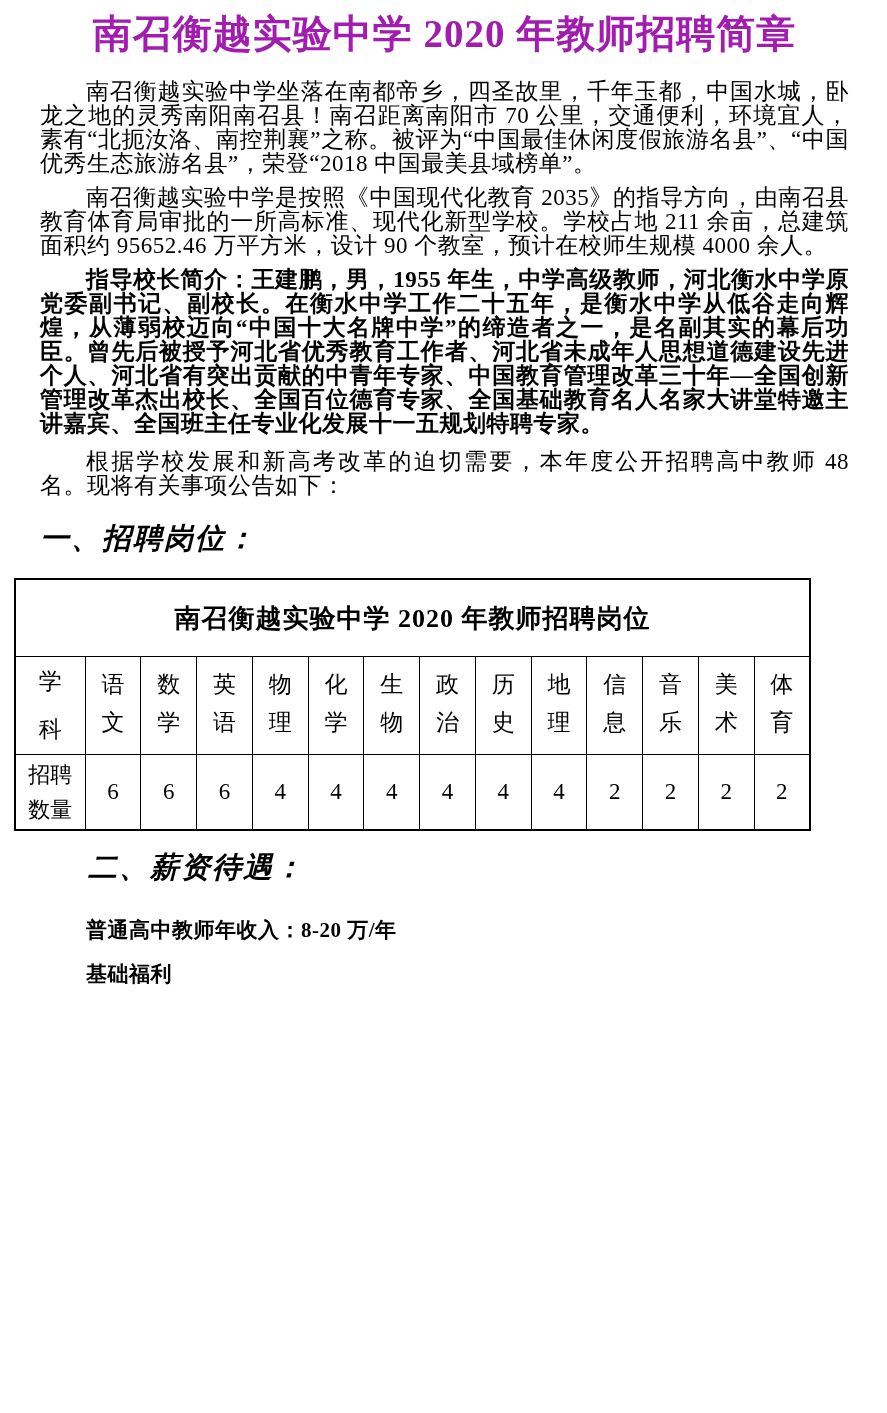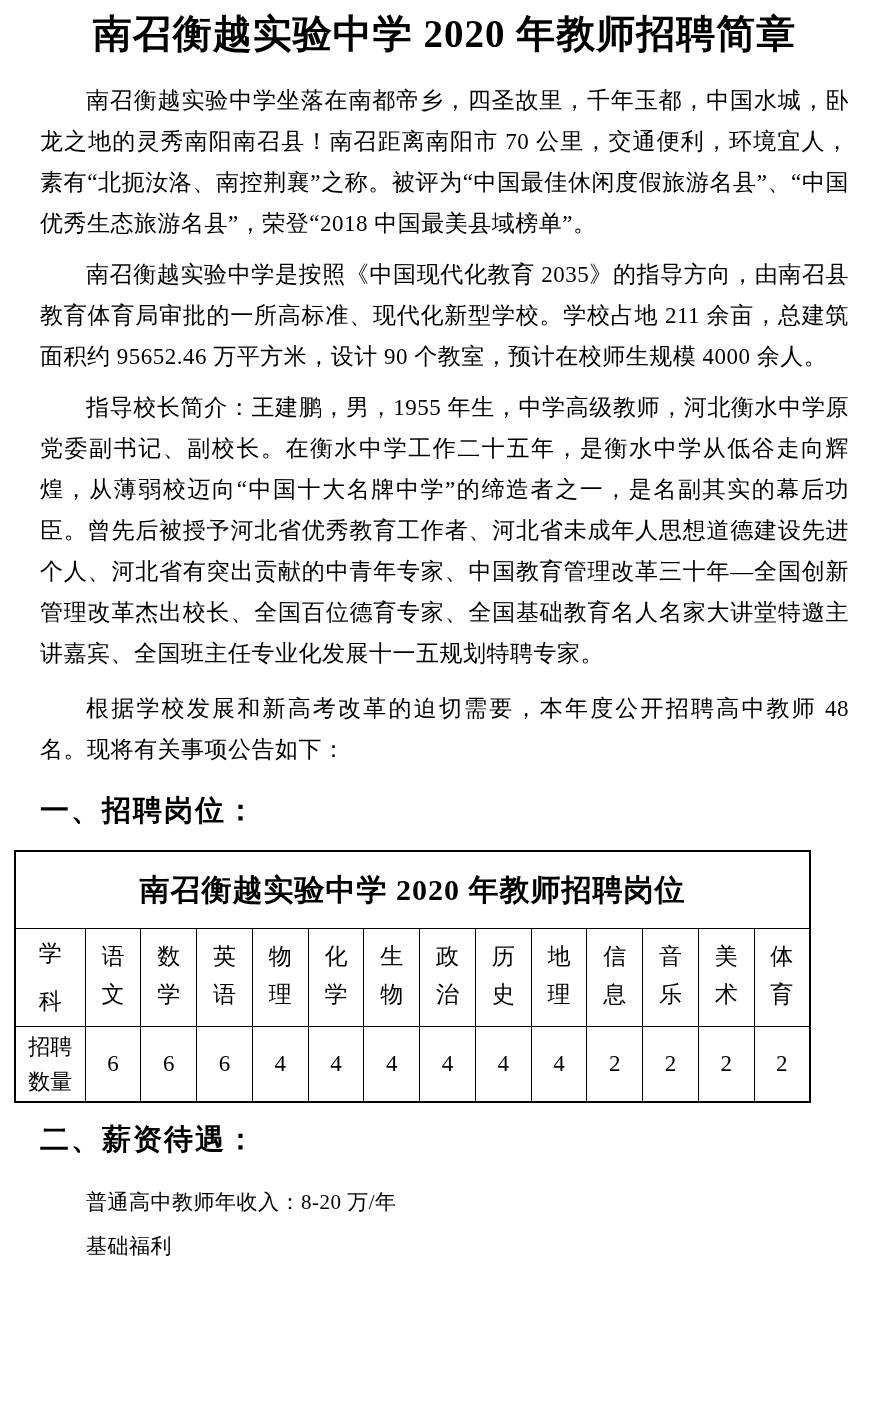--- a/index.html
+++ b/index.html
@@ -8,57 +8,57 @@
     font-family:"Liberation Serif","DejaVu Serif",serif; color:#000;
   }
   .page { box-sizing:border-box; width:887px; padding:6px 38px 0 40px; }
 
   .doc-title {
     margin:4px 0 22px 0; font-size:39px; line-height:48px; font-weight:700;
     text-align:center; letter-spacing:1px; color:#ff0000;
   }
 
   .par {
-    font-size:23px; line-height:41px; margin:0 0 10px 0;
+    font-size:23px; line-height:24px; margin:0 0 10px 0;
     text-align:justify; text-indent:2em; letter-spacing:0.5px;
   }
-  .bold { font-weight:400; }
+  .bold { font-weight:700; }
   .gap-top { margin-top:14px; }
 
   .sec-heading {
     font-size:29px; line-height:36px; font-weight:700;
-    letter-spacing:2px; margin:22px 0 0 0;
+    letter-spacing:2px; margin:22px 0 0 0;font-style:italic;
   }
-  .sec-heading.second { margin-top:18px; }
+  .sec-heading.second { margin-top:18px;margin-left:48px; }
 
   table.recruit {
     border-collapse:collapse; table-layout:fixed; width:797px;
     margin:22px 0 0 -26px; border:2px solid #000;
   }
   table.recruit td { border:1px solid #000; text-align:center; padding:0; }
-  td.t-title { height:76px; font-size:30px; font-weight:700; letter-spacing:1px; vertical-align:middle; }
+  td.t-title { height:76px; font-size:26px; font-weight:700; letter-spacing:1px; vertical-align:middle; }
   tr.t-head td {
     height:88px; font-size:23px; vertical-align:top; padding-top:9px;
     line-height:38px; white-space:pre-line;
   }
   tr.t-head td.t-rowhead {
     vertical-align:middle; padding-top:0; line-height:48px; font-size:23px;
   }
   tr.t-data td { height:74px; font-size:23px; vertical-align:middle; }
   tr.t-data td.t-rowhead2 { font-size:22px; line-height:35px; white-space:pre-line; }
 
   .salary { margin:30px 0 0 46px; }
   .sal { font-size:21px; line-height:30px; margin:0 0 14px 0; letter-spacing:0.5px; }
 </style>
 </head>
 <body>
 
 <div class="page">
 
-  <h1 class="doc-title" style="color: #000000;">南召衡越实验中学 2020 年教师招聘简章</h1>
+  <h1 class="doc-title" style="color: #a21caf;">南召衡越实验中学 2020 年教师招聘简章</h1>
 
   <p class="par">南召衡越实验中学坐落在南都帝乡，四圣故里，千年玉都，中国水城，卧龙之地的灵秀南阳南召县！南召距离南阳市 70 公里，交通便利，环境宜人，素有“北扼汝洛、南控荆襄”之称。被评为“中国最佳休闲度假旅游名县”、“中国优秀生态旅游名县”，荣登“2018 中国最美县域榜单”。</p>
   <p class="par">南召衡越实验中学是按照《中国现代化教育 2035》的指导方向，由南召县教育体育局审批的一所高标准、现代化新型学校。学校占地 211 余亩，总建筑面积约 95652.46 万平方米，设计 90 个教室，预计在校师生规模 4000 余人。</p>
   <p class="par bold">指导校长简介：王建鹏，男，1955 年生，中学高级教师，河北衡水中学原党委副书记、副校长。在衡水中学工作二十五年，是衡水中学从低谷走向辉煌，从薄弱校迈向“中国十大名牌中学”的缔造者之一，是名副其实的幕后功臣。曾先后被授予河北省优秀教育工作者、河北省未成年人思想道德建设先进个人、河北省有突出贡献的中青年专家、中国教育管理改革三十年—全国创新管理改革杰出校长、全国百位德育专家、全国基础教育名人名家大讲堂特邀主讲嘉宾、全国班主任专业化发展十一五规划特聘专家。</p>
   <p class="par gap-top">根据学校发展和新高考改革的迫切需要，本年度公开招聘高中教师 48 名。现将有关事项公告如下：</p>
 
   <h2 class="sec-heading">一、招聘岗位：</h2>
 
   <table class="recruit">
     <colgroup>

